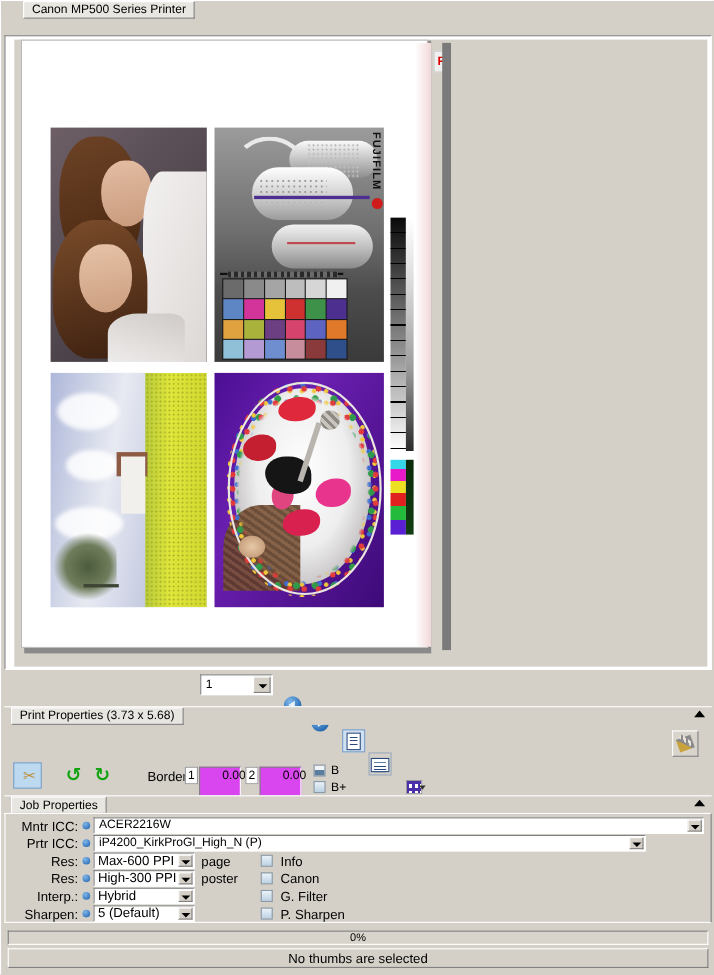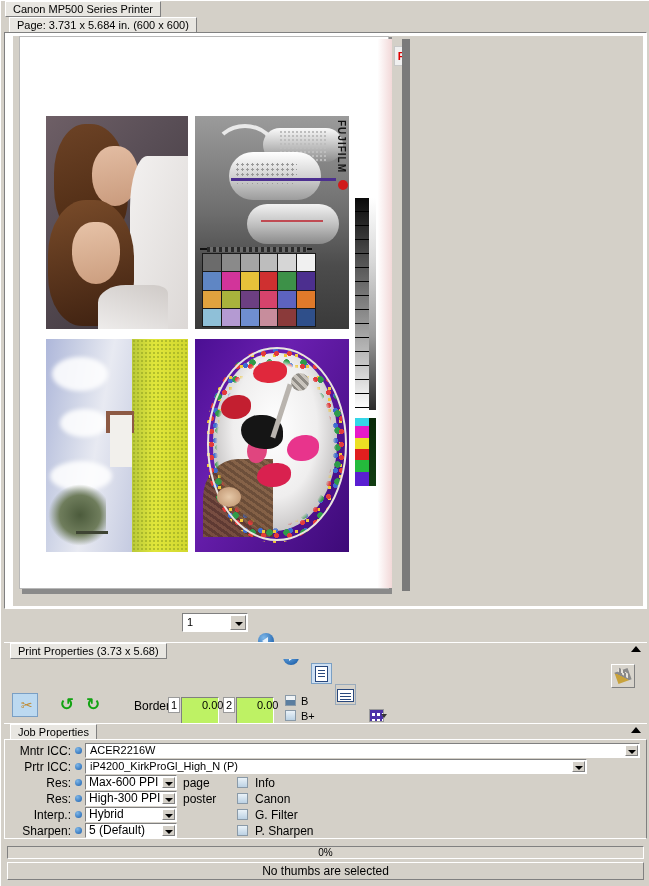--- a/index.html
+++ b/index.html
@@ -6,21 +6,21 @@
   body{width:649px;height:886px;overflow:hidden;
        font-family:"Liberation Sans","DejaVu Sans",sans-serif;
        font-size:11px;color:#000;-webkit-font-smoothing:none;}
   .app{position:relative;width:649px;height:886px;background:#d4d0c8;
        border-left:1px solid #fff;border-top:1px solid #fff;box-sizing:border-box;}
 
   
   .tabstrip{position:relative;height:16px;background:#d4d0c8;}
   .tab{display:inline-block;height:14px;line-height:14px;padding:0 7px;
        background:#e8e6e1;border:1px solid #fff;border-right-color:#808080;
-       border-bottom-color:#808080;font-size:11px;margin-left:4px;}
+       border-bottom-color:#808080;font-size:11px;margin-left:20px;}
   .panelhdr{height:16px;background:#d4d0c8;border-top:1px solid #fff;
             position:relative;}
   .panelhdr .tab{margin-left:6px;}
   .collapse{position:absolute;right:6px;top:3px;width:0;height:0;
             border-left:5px solid transparent;border-right:5px solid transparent;
             border-bottom:6px solid #000;}
 
   
   .preview-wrap{position:absolute;left:3px;top:31px;width:643px;height:577px;
     background:#fff;border:1px solid #808080;border-right-color:#fff;border-bottom-color:#fff;
@@ -201,21 +201,21 @@
      background:repeating-linear-gradient(45deg,#e8e4dc 0 2px,#8a8a8a 2px 4px);transform:rotate(35deg);}
 
   
   .brow{position:absolute;left:3px;top:692px;width:643px;height:30px;}
   .scissbtn{position:absolute;left:8px;top:0px;width:26px;height:24px;background:#bcd9f0;
      border:1px solid #7a9fc4;box-sizing:border-box;}
   .sciss{position:absolute;left:8px;top:4px;font-size:14px;color:#c08a30;line-height:14px;}
   .rotbtn{position:absolute;top:2px;width:22px;height:20px;font-size:17px;color:#12a312;
      line-height:19px;text-align:center;font-weight:bold;}
   .blabel{position:absolute;left:130px;top:6px;font-size:12px;}
-  .numbox{position:absolute;top:4px;height:28px;background:#bef264;border:1px solid #808080;
+  .numbox{position:absolute;top:4px;height:28px;background:#d946ef;border:1px solid #808080;
      border-right-color:#fff;border-bottom-color:#fff;box-sizing:border-box;font-size:11px;
      line-height:14px;text-align:center;padding-left:20px;}
   .idxbox{position:absolute;top:4px;width:12px;height:16px;background:#fff;font-size:11px;
      line-height:15px;text-align:center;border:1px solid #9a9a9a;box-sizing:border-box;}
   .cbx{position:absolute;width:11px;height:11px;box-sizing:border-box;
      border:1px solid #8a9aa8;background:linear-gradient(180deg,#eaf2f8,#bcd2e4);}
   .cbx.part{background:linear-gradient(180deg,#f0f4f7 0 40%,#5b7ea0 40% 100%);}
   .cbxlbl{position:absolute;font-size:11px;}
 
   
@@ -247,23 +247,20 @@
 </style>
 </head>
 <body>
 
 <div class="app">
 
   <div class="tabstrip">
     <span class="tab">Canon MP500 Series Printer</span>
   </div>
 
-  <div class="tabstrip" style="height:15px;">
-    <span class="tab" style="margin-left:8px;">Page: 3.731 x 5.684 in.  (600 x 600)</span>
-  </div>
 
   <div class="preview-wrap">
     <div class="preview-inner">
 
       <div class="page-shadow"></div>
       <div class="page">
         <div class="page-pink"></div>
         <div class="sheet">
 
           <div class="ph photo-girls">

